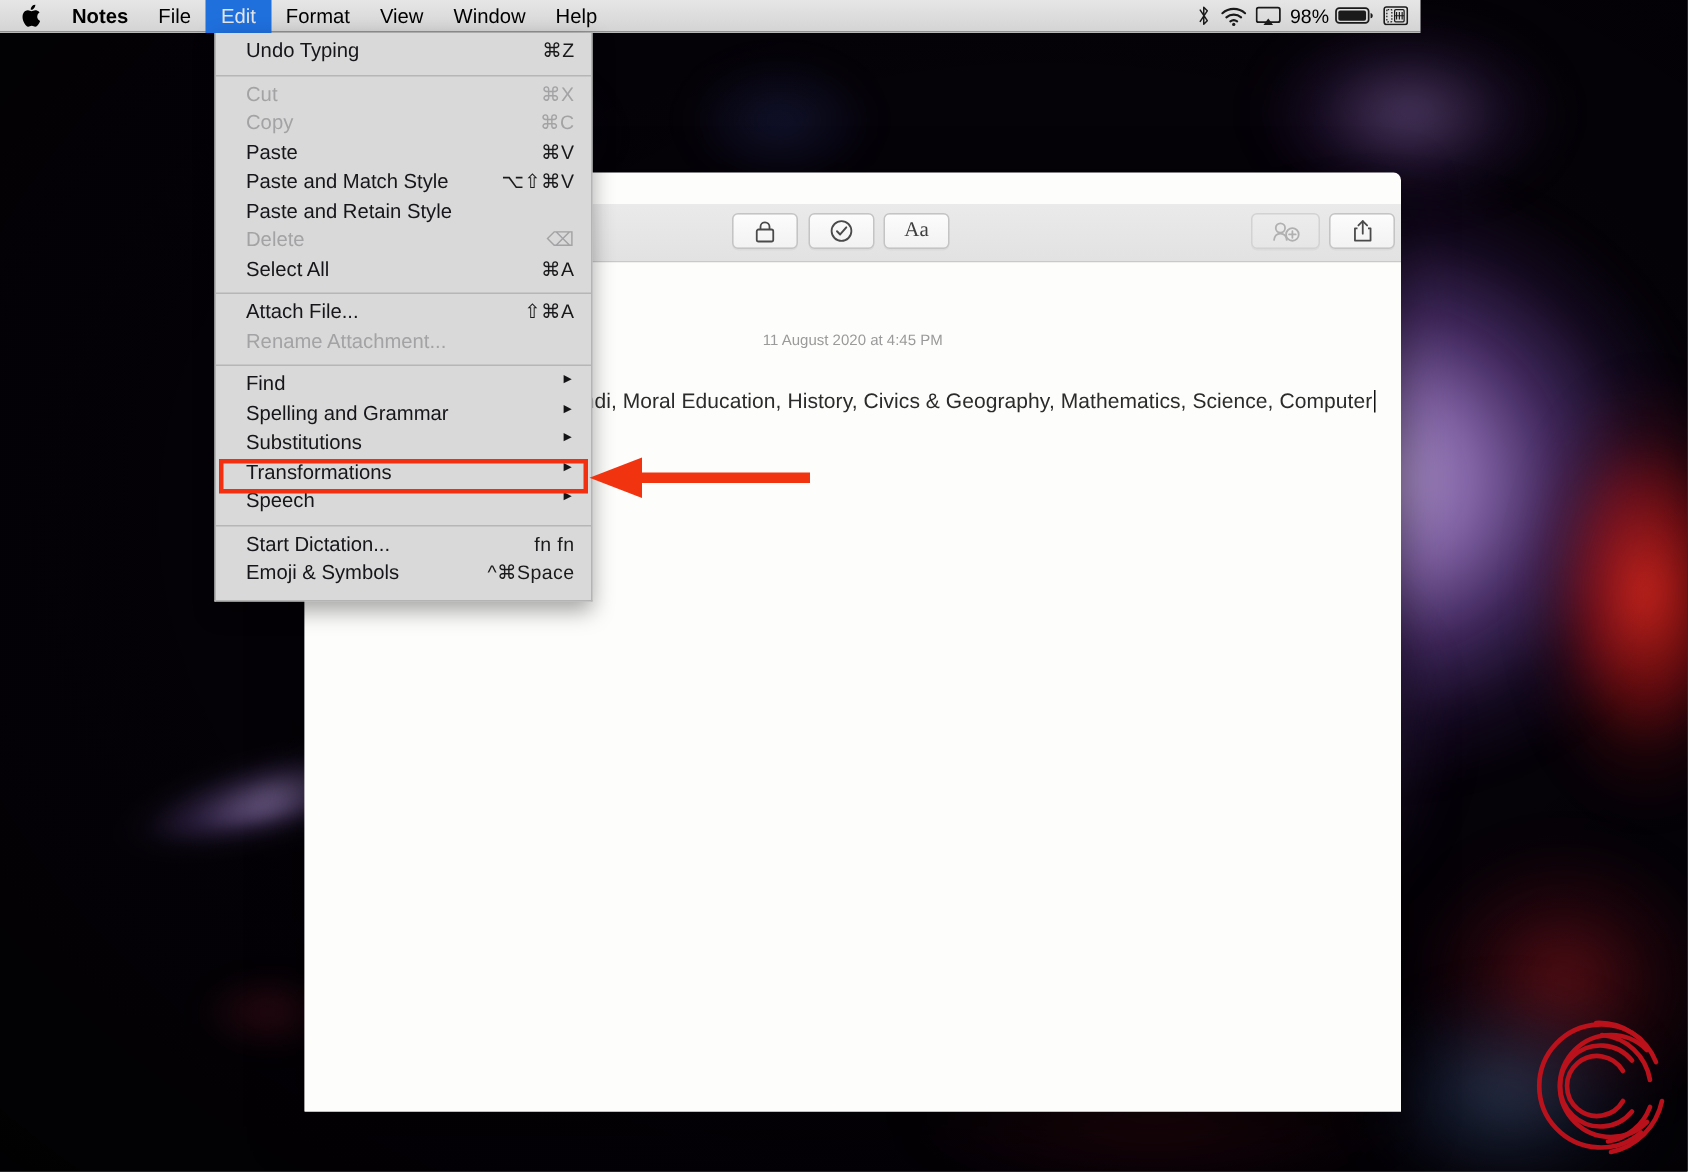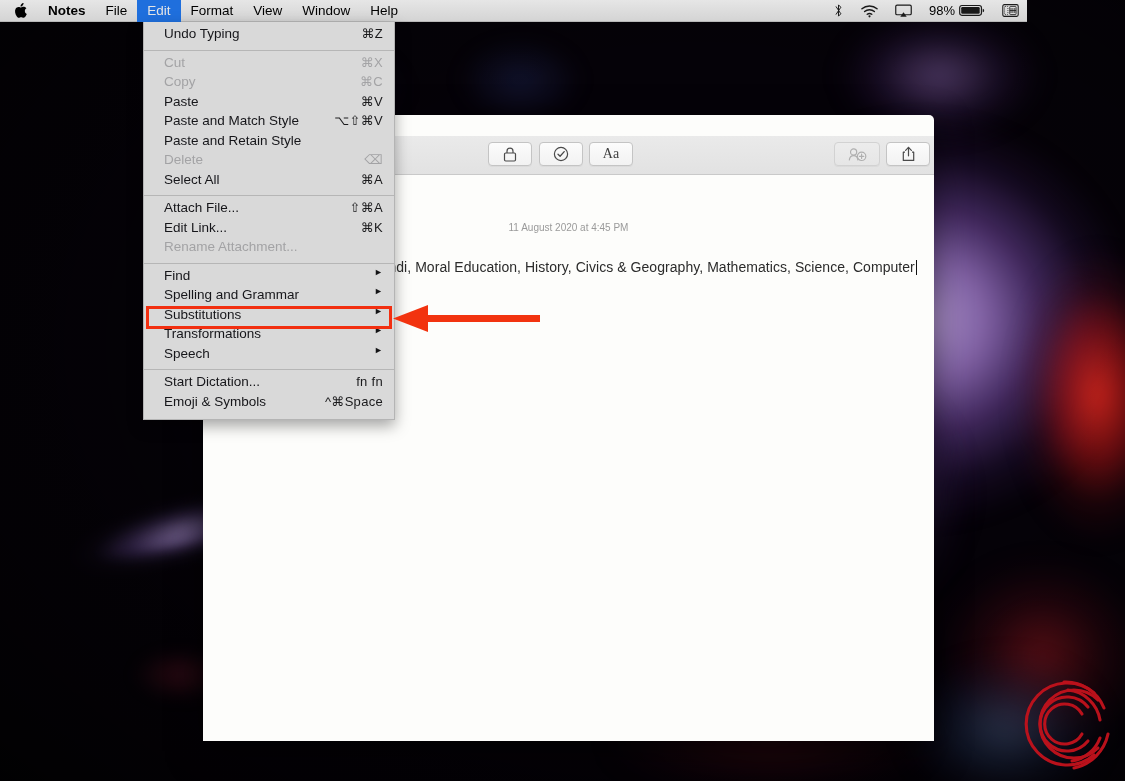--- a/index.html
+++ b/index.html
@@ -126,21 +126,21 @@
     inset: 0;
     position: absolute;
     background: radial-gradient(ellipse 85% 85% at 62% 44%,
        rgba(0,0,0,0) 40%, rgba(0,0,0,0.55) 88%, rgba(0,0,0,0.82) 100%);
   }
 
   
   .menubar {
     position: absolute;
     left: 0; top: 0;
-    width: 1027px; height: 22px;
+    width: 947px; height: 22px;
     background: linear-gradient(180deg, #e6e6e6 0%, #dcdcdc 55%, #d4d4d4 100%);
     display: flex;
     align-items: center;
     font-size: 13px;
     color: #000;
     box-sizing: border-box;
     z-index: 30;
     border-bottom: 1px solid #b8b8b8;
   }
   .mb-apple {
@@ -161,21 +161,21 @@
   .mb-item.active {
     background: #1f6fdd;
     color: #e5e5e5;
   }
   .mb-right {
     margin-left: auto;
     display: flex;
     align-items: center;
     height: 100%;
     padding-right: 8px;
-    gap: 17px;
+    gap: 6px;
   }
   .mb-status { display: flex; align-items: center; height: 100%; }
   .mb-batt-text { font-size: 13px; margin-right: 4px; }
 
   
   .dropdown {
     position: absolute;
     left: 143px; top: 22px;
     width: 252px;
     background: #d9d9d9;
@@ -472,25 +472,20 @@
       <span class="dd-key">⌘A</span>
     </div>
 
     <div class="dd-sep"></div>
 
     <div class="dd-row">
       <span class="dd-label">Attach File...</span>
       <span class="dd-spacer"></span>
       <span class="dd-key">⇧⌘A</span>
     </div>
-    <div class="dd-row">
-      <span class="dd-label">Edit Link...</span>
-      <span class="dd-spacer"></span>
-      <span class="dd-key">⌘K</span>
-    </div>
     <div class="dd-row disabled">
       <span class="dd-label">Rename Attachment...</span>
       <span class="dd-spacer"></span>
       <span class="dd-key"></span>
     </div>
 
     <div class="dd-sep"></div>
 
     <div class="dd-row">
       <span class="dd-label">Find</span>

